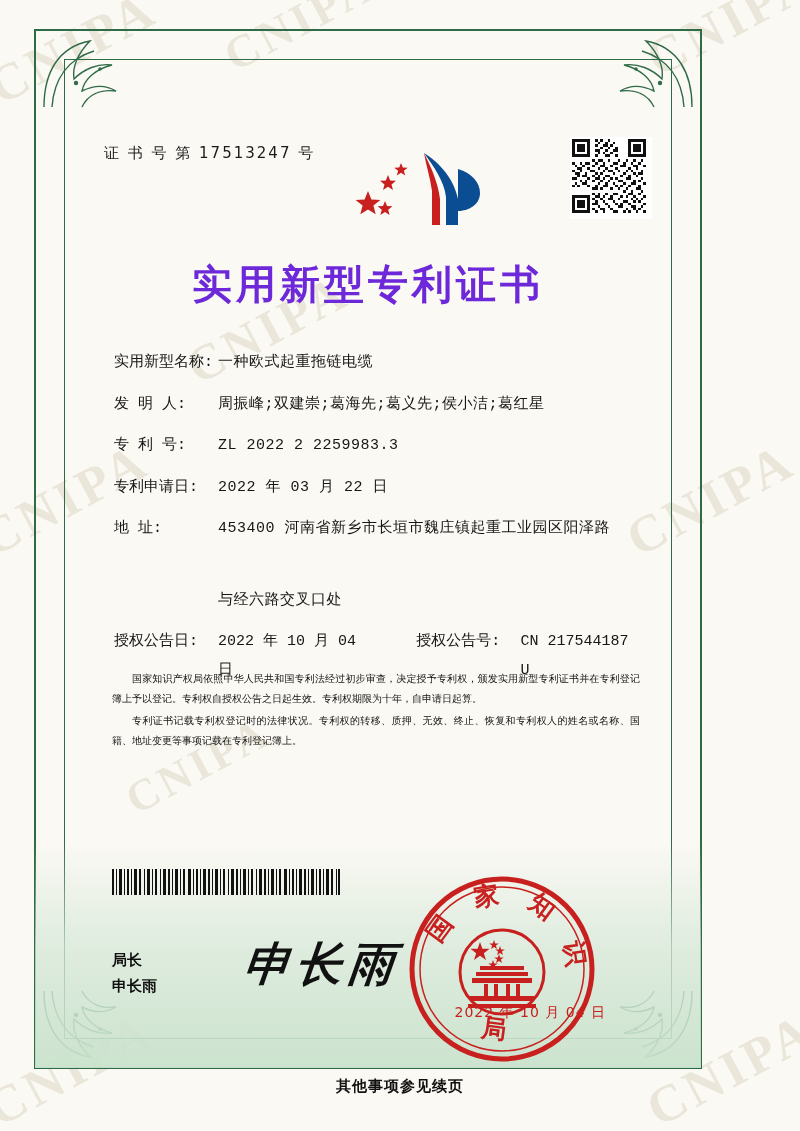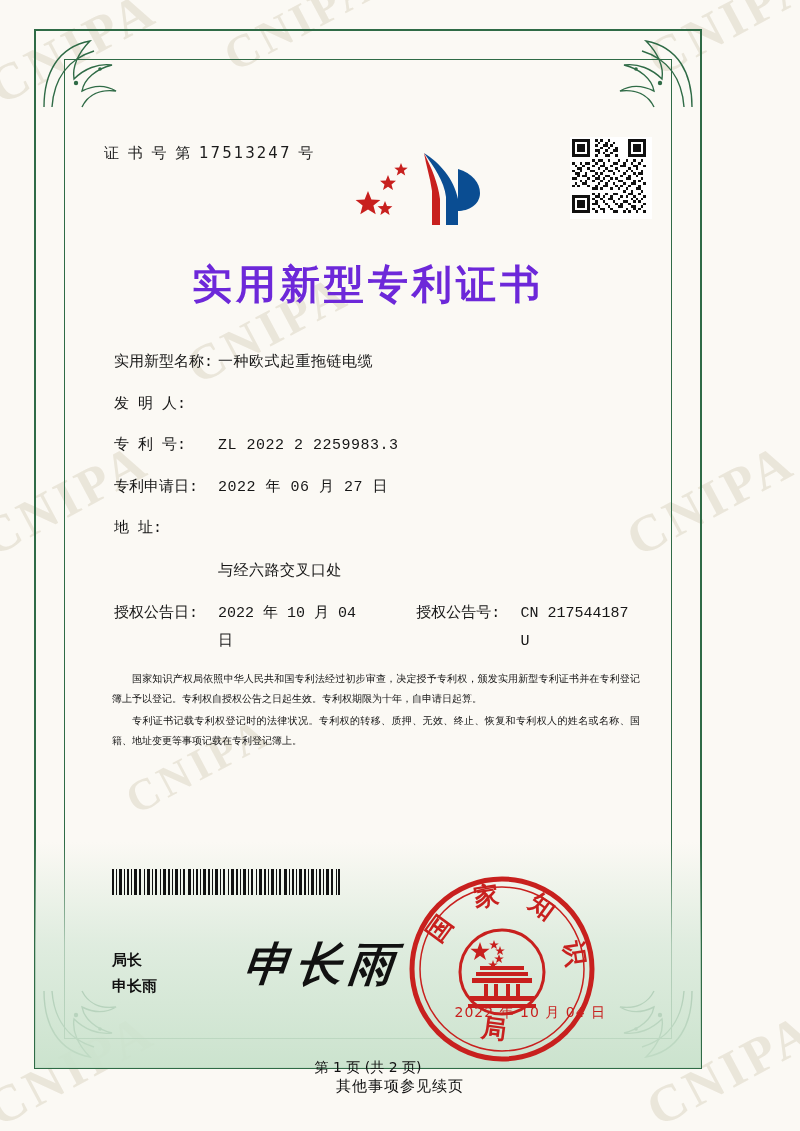--- a/index.html
+++ b/index.html
@@ -123,21 +123,21 @@
     font-family:"DejaVu Sans","Liberation Sans",sans-serif;
   }
 
   
   .page-no{
     position:absolute;left:0;right:0;top:1030px;text-align:center;
     font-size:14px;color:#111;z-index:3;
   }
   .footnote{
     position:absolute;left:0;right:0;top:1077px;text-align:center;
-    font-size:15px;color:#111;letter-spacing:1px;z-index:3;
+    font-size:15px;color:#111;letter-spacing:1px;z-index:3;font-weight:bold;
   }
 </style>
 </head>
 <body>
 
 <div class="wm" style="left:-18px;top:18px;font-size:52px;transform:rotate(-28deg);">CNIPA</div>
 <div class="wm" style="left:218px;top:-6px;font-size:46px;transform:rotate(-28deg);">CNIPA</div>
 <div class="wm" style="left:640px;top:-10px;font-size:52px;transform:rotate(-28deg);">CNIPA</div>
 <div class="wm" style="left:180px;top:300px;font-size:50px;transform:rotate(-28deg);">CNIPA</div>
 <div class="wm" style="left:-26px;top:470px;font-size:52px;transform:rotate(-28deg);">CNIPA</div>
@@ -400,36 +400,38 @@
 
   <div class="fields">
 
     <div class="row">
       <div class="lab">实用新型名称:</div>
       <div class="val">一种欧式起重拖链电缆</div>
     </div>
 
     <div class="row">
       <div class="lab">发 明 人:</div>
+      <div class="val">周振峰;双建崇;葛海先;葛义先;侯小洁;葛红星</div>
     </div>
 
     <div class="row">
       <div class="lab">专 利 号:</div>
       <div class="val">ZL 2022 2 2259983.3</div>
     </div>
 
     <div class="row">
       <div class="lab">专利申请日:</div>
-      <div class="val">2022 年 06 月 27 日</div>
+      <div class="val">2022 年 03 月 22 日</div>
     </div>
 
 
     <div class="row">
       <div class="lab">地 址:</div>
       <div class="val">
+        <span>453400 河南省新乡市长垣市魏庄镇起重工业园区阳泽路</span>
         <span class="sub">与经六路交叉口处</span>
       </div>
     </div>
 
     <div class="row inline">
       <div class="lab">授权公告日:</div>
       <div>2022 年 10 月 04 日</div>
       <div class="lab2">授权公告号:</div>
       <div style="margin-left:20px;">CN 217544187 U</div>
     </div>
@@ -543,17 +545,16 @@
           <rect x="4" y="12" width="4" height="12"></rect>
           <rect x="14" y="12" width="4" height="12"></rect>
           <rect x="-32" y="24" width="64" height="5"></rect>
           <path d="M-34 32 h68 v4 h-68 z"></path>
         </g>
       </g>
     </svg>
   </div>
   <div class="seal-date">2022 年 10 月 04 日</div>
 
-  <div class="page-no">第 1 页 (共 2 页)</div>
 
 </div>
 
 <div class="footnote">其他事项参见续页</div>
 
 </body></html>

